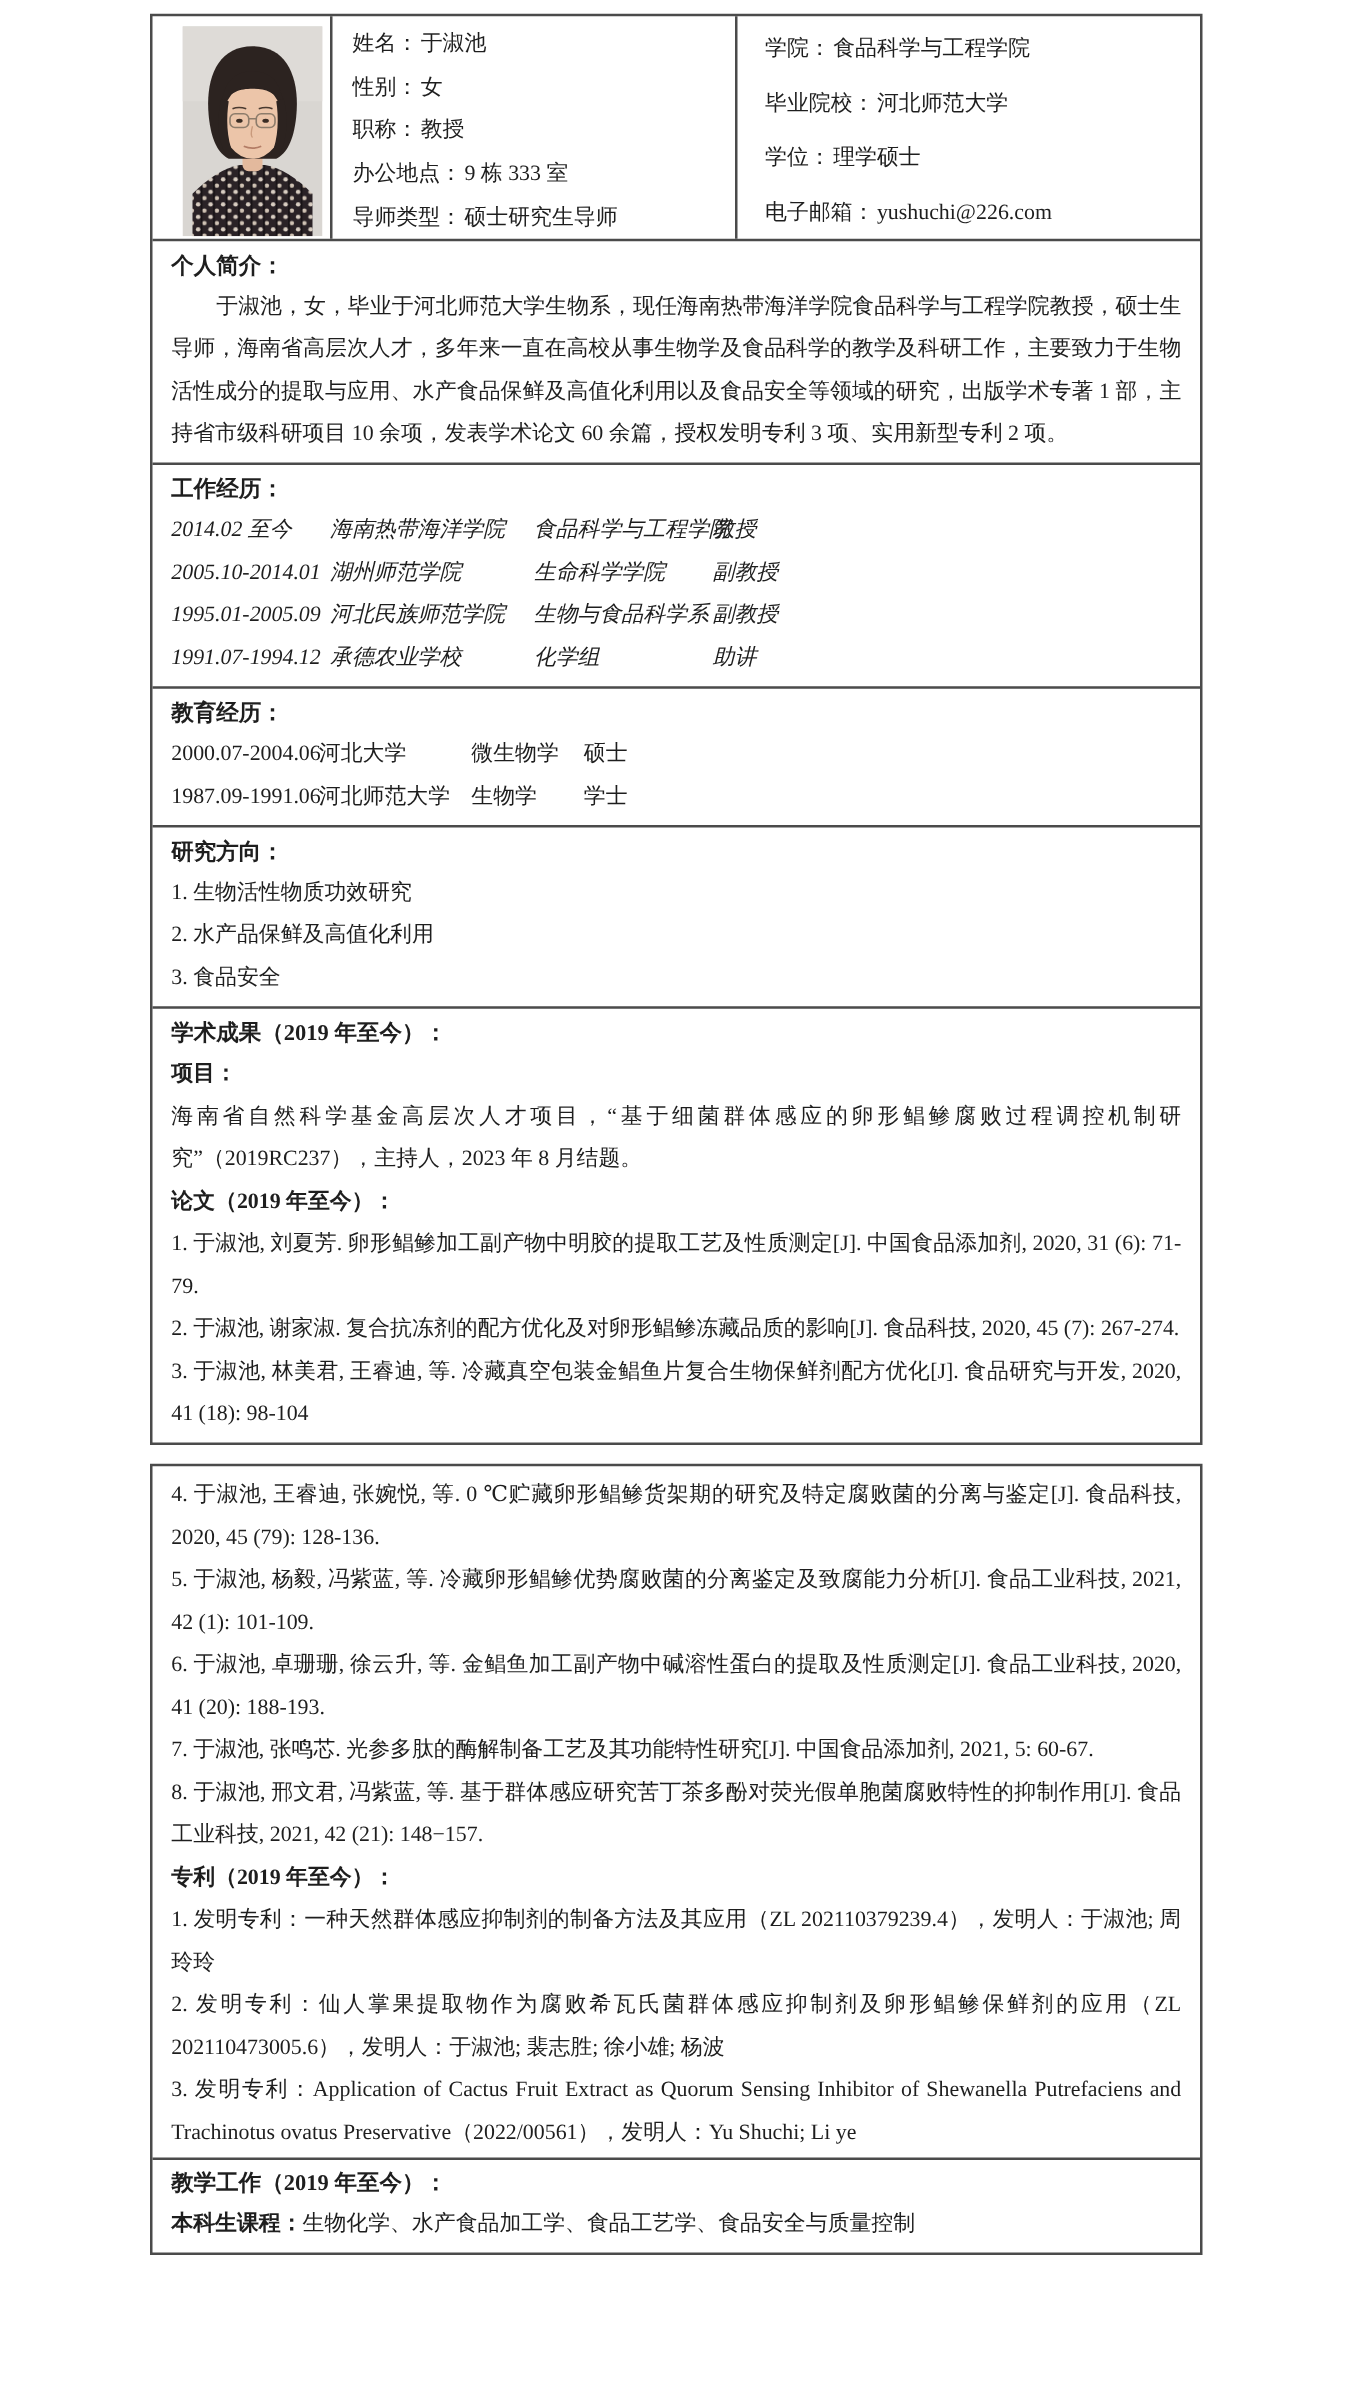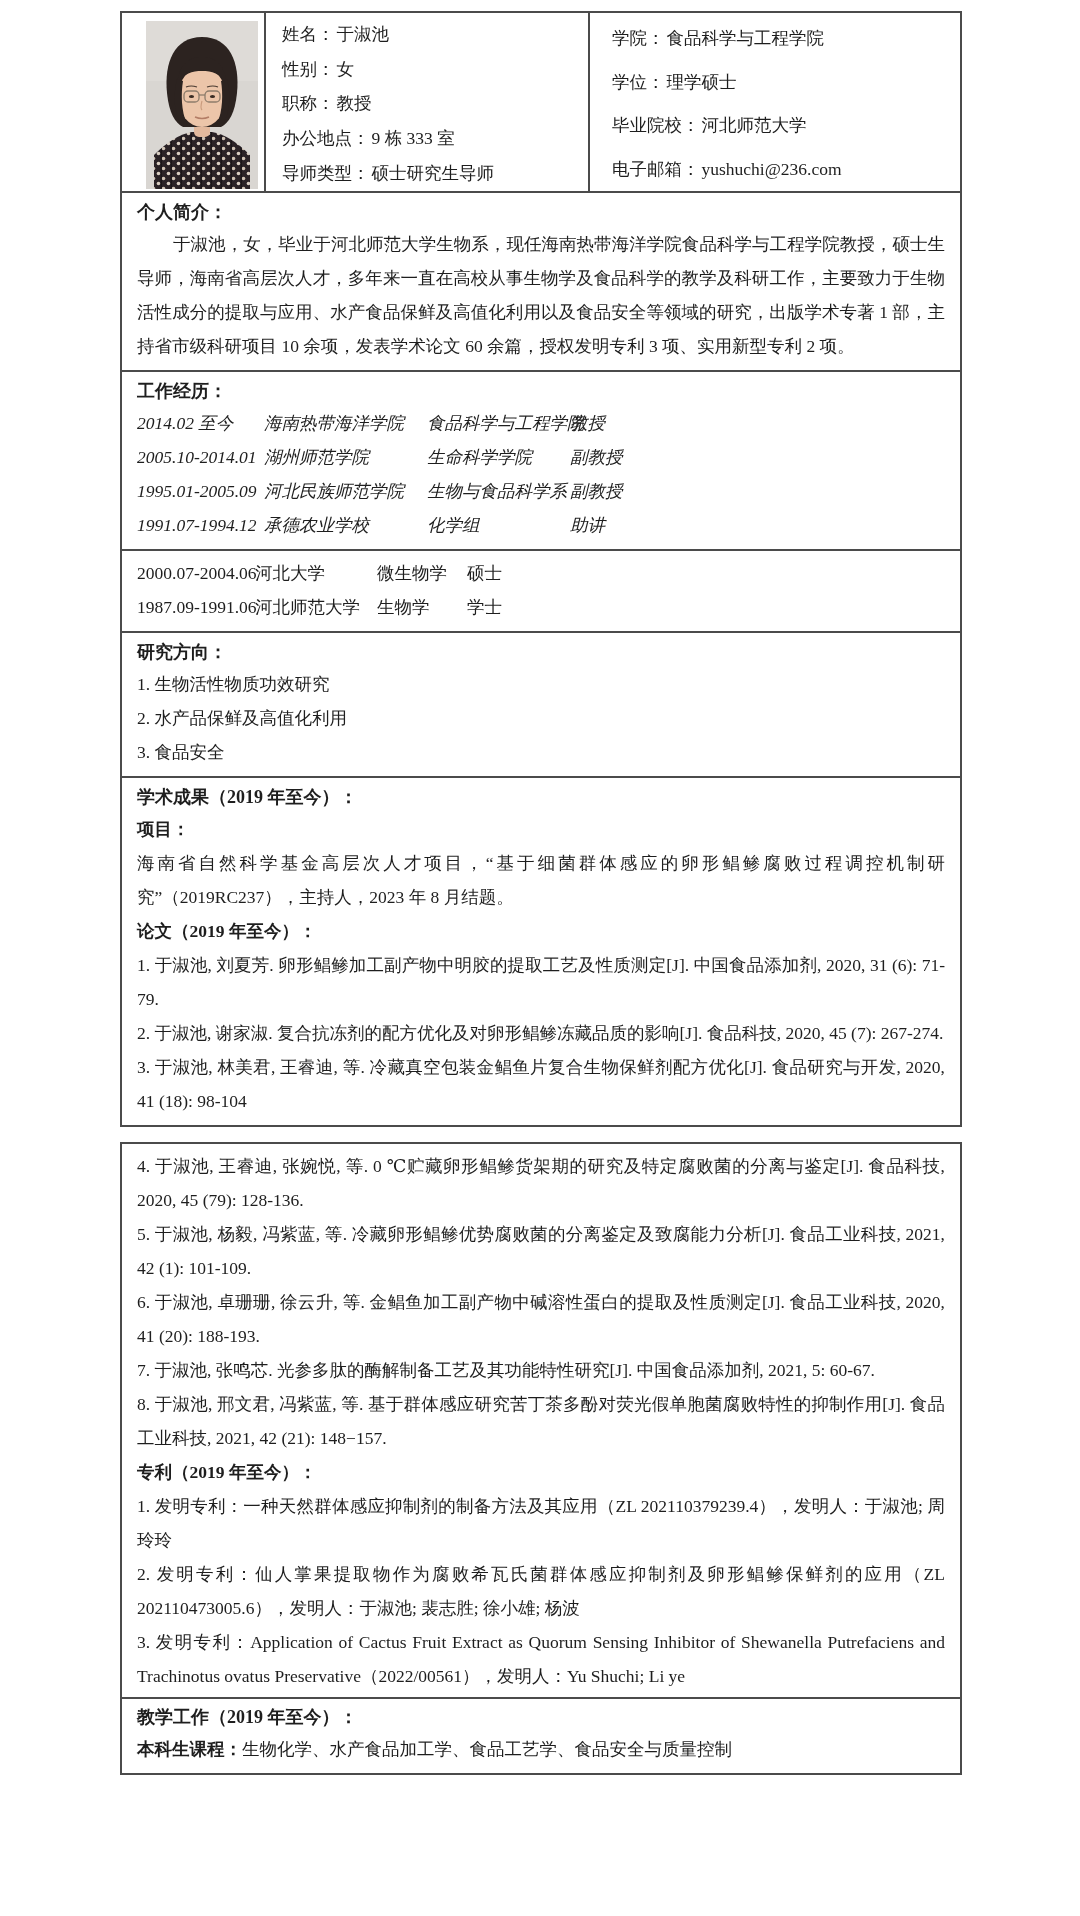--- a/index.html
+++ b/index.html
@@ -133,23 +133,23 @@
         <div class="info-col left">
           <div class="f-row"><span class="f-label">姓名：</span><span>于淑池</span></div>
           <div class="f-row"><span class="f-label">性别：</span><span>女</span></div>
           <div class="f-row"><span class="f-label">职称：</span><span>教授</span></div>
           <div class="f-row"><span class="f-label">办公地点：</span><span>9 栋 333 室</span></div>
           <div class="f-row"><span class="f-label">导师类型：</span><span>硕士研究生导师</span></div>
         </div>
 
         <div class="info-col right">
           <div class="f-row"><span class="f-label">学院：</span><span>食品科学与工程学院</span></div>
+          <div class="f-row"><span class="f-label">毕业院校：</span><span>河北师范大学</span></div>
           <div class="f-row"><span class="f-label">学位：</span><span>理学硕士</span></div>
-          <div class="f-row"><span class="f-label">毕业院校：</span><span>河北师范大学</span></div>
-          <div class="f-row"><span class="f-label">电子邮箱：</span><span>yushuchi@236.com</span></div>
+          <div class="f-row"><span class="f-label">电子邮箱：</span><span>yushuchi@226.com</span></div>
         </div>
       </div>
 
       <div class="sec">
         <div class="sec-title">个人简介：</div>
         <p class="para indent">于淑池，女，毕业于河北师范大学生物系，现任海南热带海洋学院食品科学与工程学院教授，硕士生导师，海南省高层次人才，多年来一直在高校从事生物学及食品科学的教学及科研工作，主要致力于生物活性成分的提取与应用、水产食品保鲜及高值化利用以及食品安全等领域的研究，出版学术专著 1 部，主持省市级科研项目 10 余项，发表学术论文 60 余篇，授权发明专利 3 项、实用新型专利 2 项。</p>
       </div>
 
       <div class="sec">
         <div class="sec-title">工作经历：</div>
@@ -173,20 +173,21 @@
         </div>
         <div class="grid-row work-row">
           <span>1991.07-1994.12</span>
             <span>承德农业学校</span>
             <span>化学组</span>
             <span>助讲</span>
         </div>
       </div>
 
       <div class="sec">
+        <div class="sec-title">教育经历：</div>
         <div class="grid-row edu-row">
           <span>2000.07-2004.06</span>
             <span>河北大学</span>
             <span>微生物学</span>
             <span>硕士</span>
         </div>
         <div class="grid-row edu-row">
           <span>1987.09-1991.06</span>
             <span>河北师范大学</span>
             <span>生物学</span>

